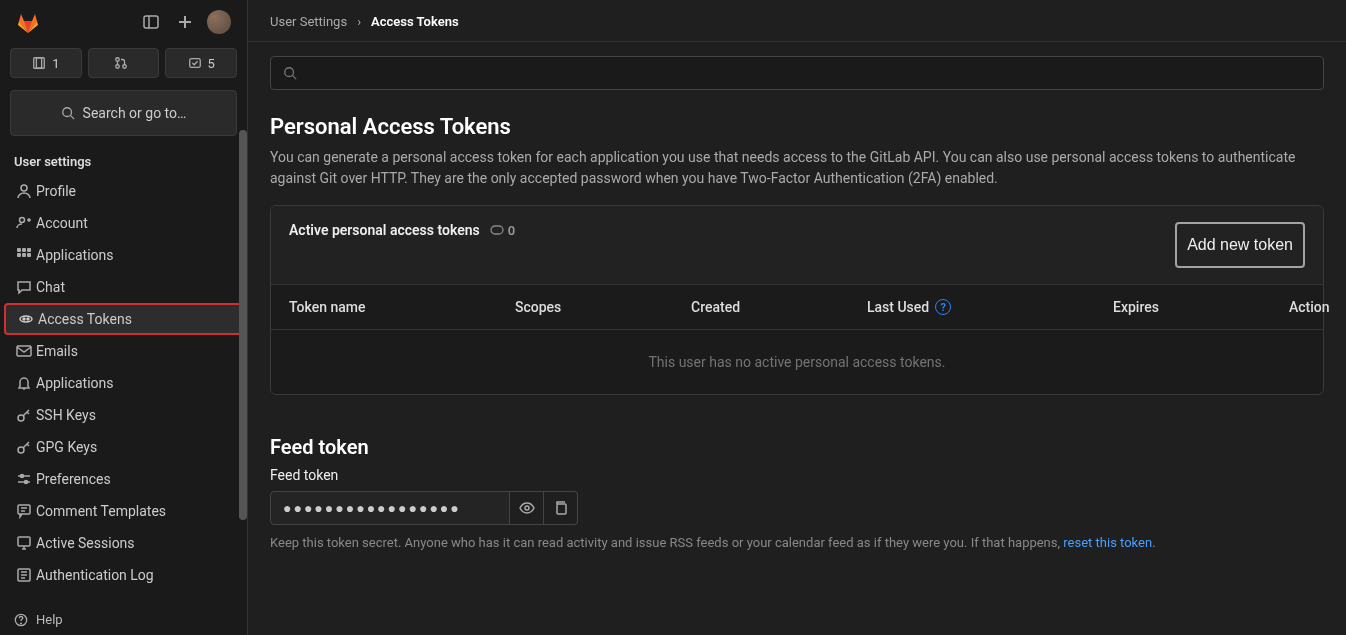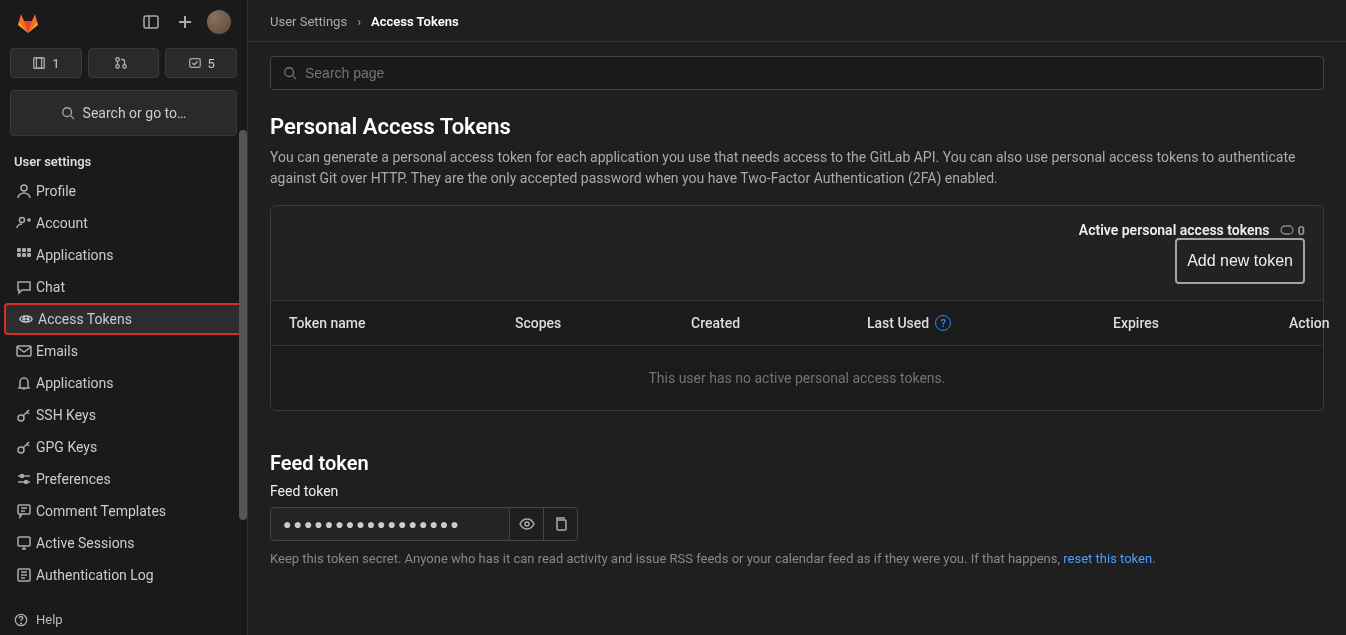--- a/index.html
+++ b/index.html
@@ -179,26 +179,25 @@
   margin-bottom: 16px;
 }
 .card {
   border: 1px solid #3a3a3a;
   border-radius: 6px;
   background: #1b1b1b;
   margin-bottom: 40px;
 }
 .card-header {
   display: flex;
-  align-items: flex-end;
+  align-items: flex-start;
   padding: 16px 18px;
   background: #222;
   border-bottom: 1px solid #333;
   border-radius: 6px 6px 0 0;
-  flex-direction: column;
 }
 .card-header-title {
   font-weight:600;
   color:#eee;
   display:flex;
   align-items:center;
   gap:10px;
 }
 .badge-count {
   display:inline-flex;
@@ -484,21 +483,20 @@
   </div>
 
   <div class="content">
     <div class="search-page">
       <span>
           <svg width="14" height="14" viewBox="0 0 16 16" fill="none" stroke="#777" stroke-width="1.5">
             <circle cx="7" cy="7" r="5"></circle>
             <line x1="11" y1="11" x2="15" y2="15"></line>
           </svg>
         </span>
-      <input placeholder="Search page" style="">
     </div>
 
     <h1>Personal Access Tokens</h1>
     <p class="desc">You can generate a personal access token for each application you use that needs access to the GitLab API. You can also use personal access tokens to authenticate against Git over HTTP. They are the only accepted password when you have Two-Factor Authentication (2FA) enabled.</p>
 
     <div class="card">
       <div class="card-header">
         <div class="card-header-title">
           <span>Active personal access tokens</span>
           <span class="badge-count">

